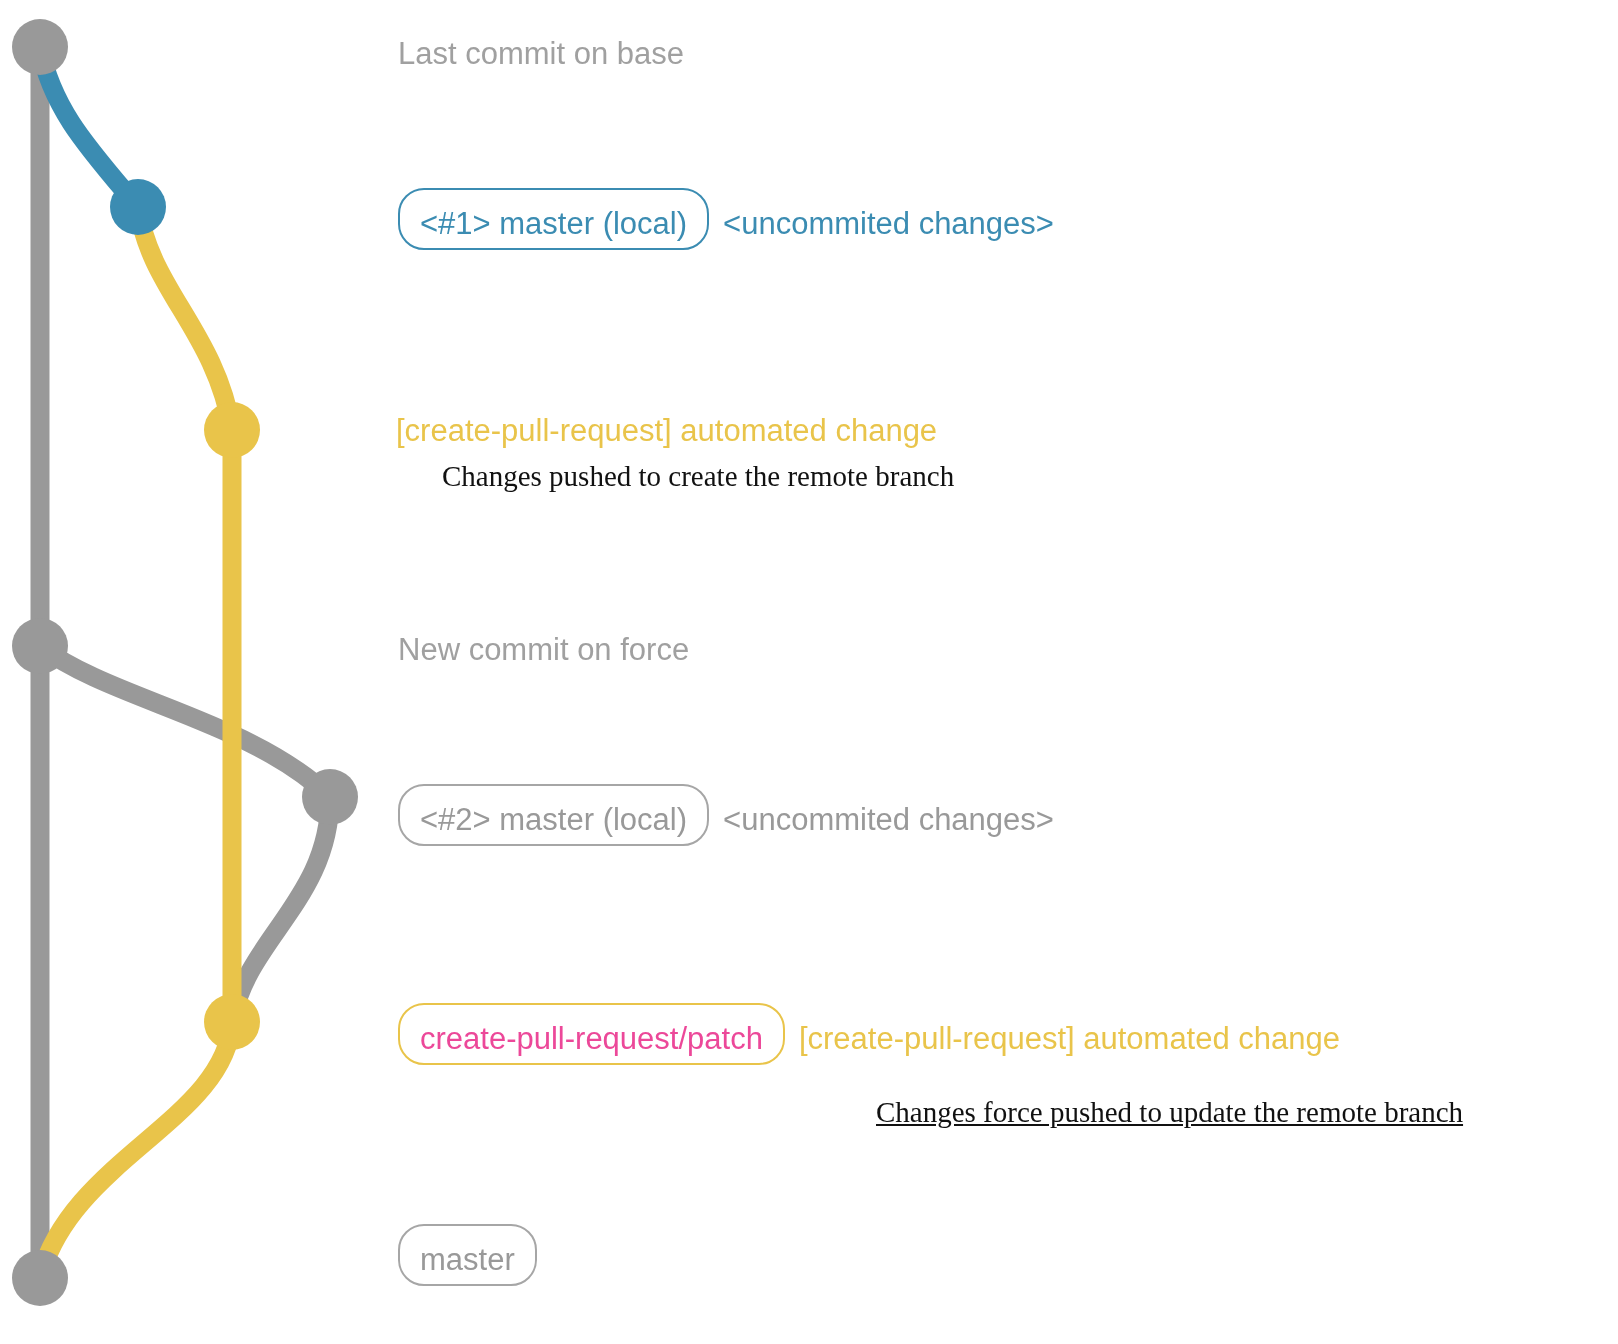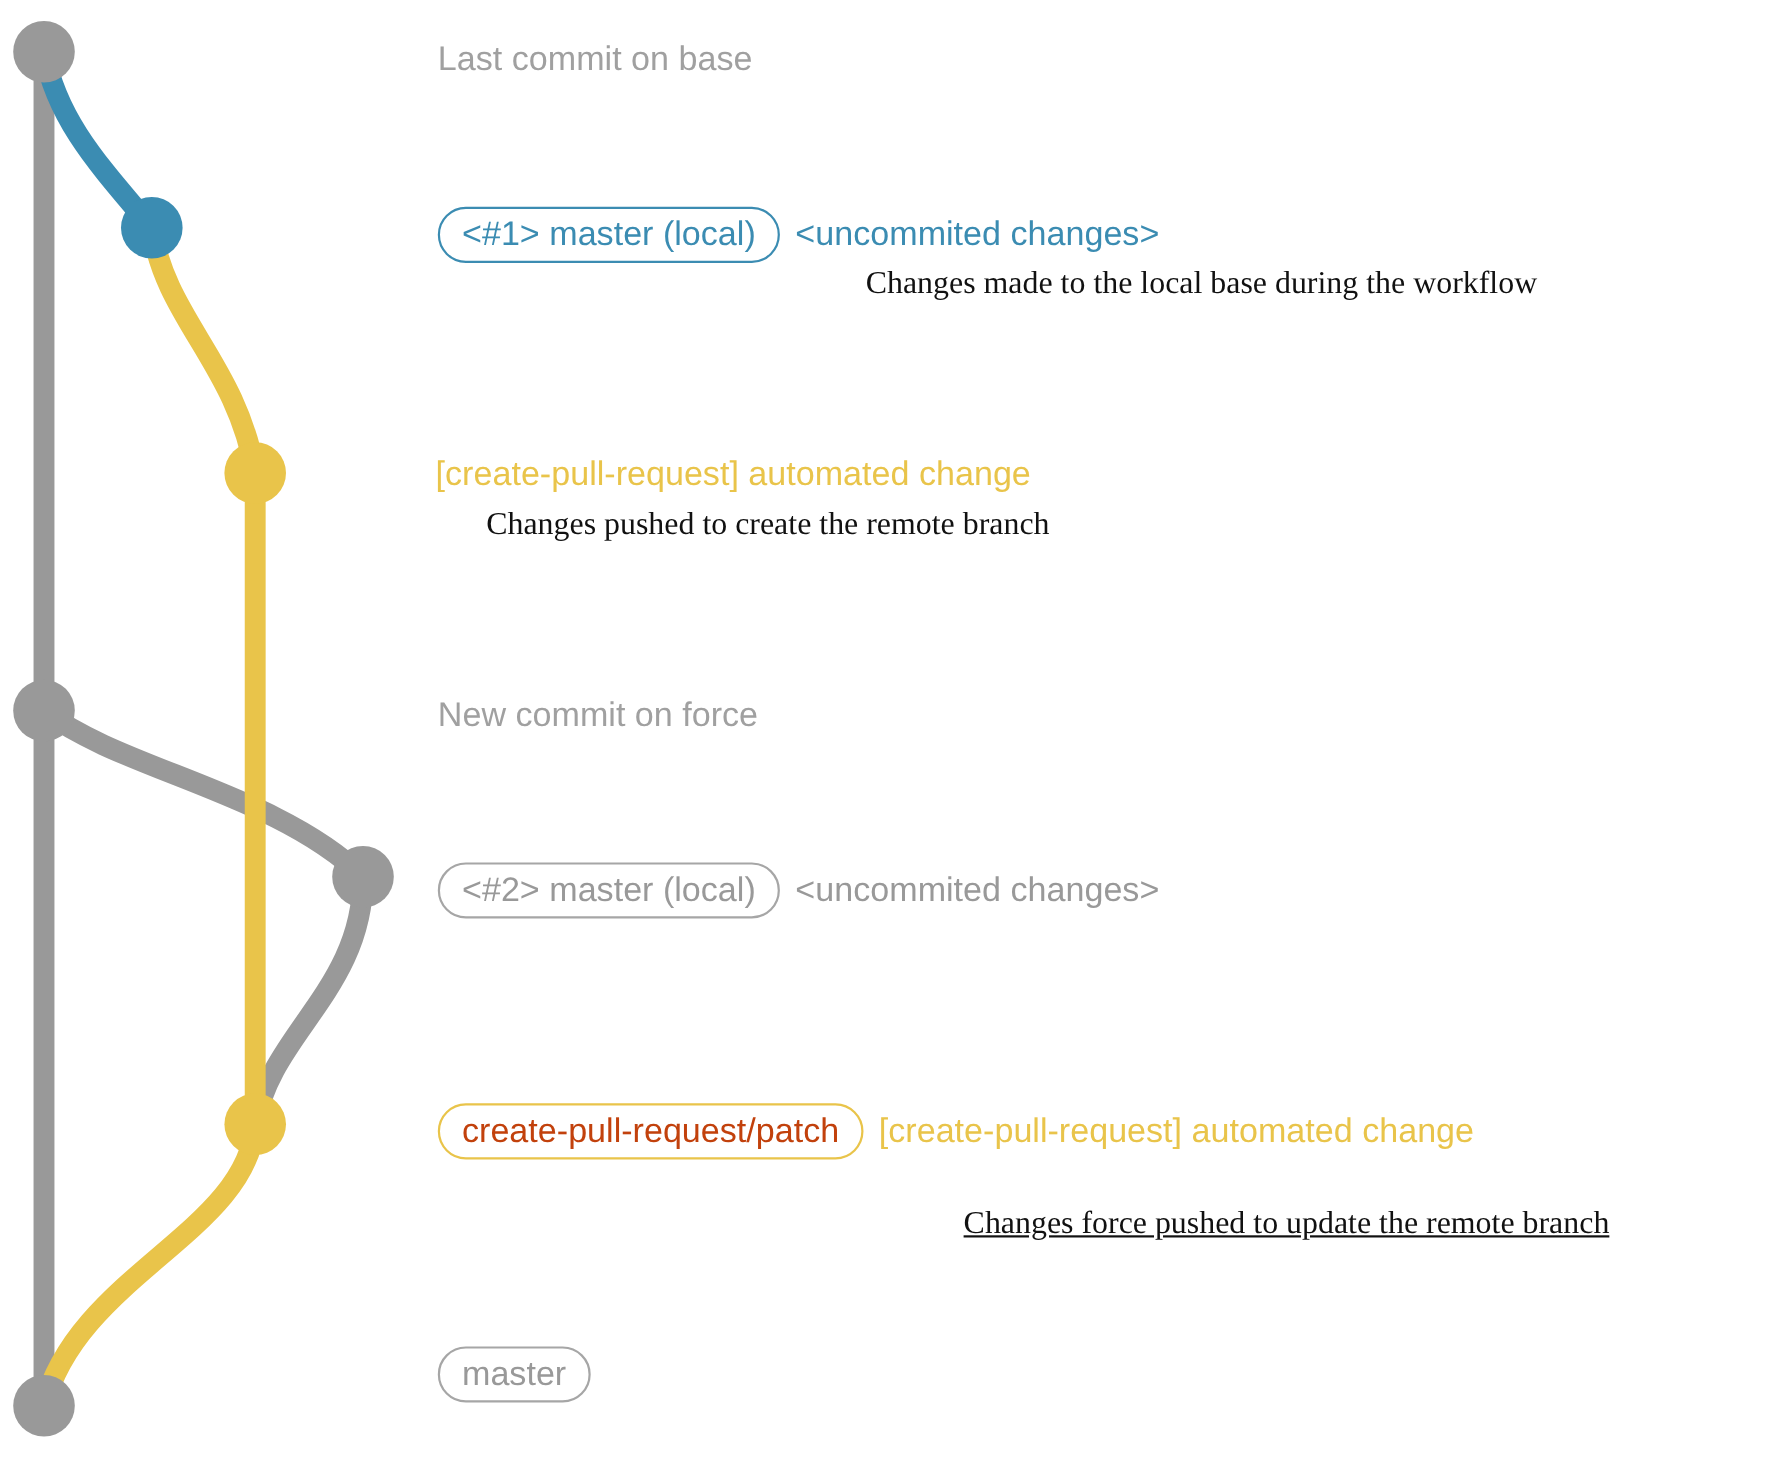--- a/index.html
+++ b/index.html
@@ -37,29 +37,29 @@
     display: flex;
     align-items: baseline;
   }
 
   .badge {
     display: inline-flex;
     align-items: center;
     justify-content: center;
     border: 2.5px solid #999999;
     border-radius: 26px;
-    padding: 7px 20px 9px 20px;
+    padding: 18px 20px 9px 20px;
     font-size: 31px;
     line-height: 1;
     color: #999999;
     white-space: nowrap;
     background: #ffffff;
   }
   .badge.blue { border-color: #3b8cb2; color: #3b8cb2; }
-  .badge.yellow { border-color: #e9c44a; color: #c2410c; }
+  .badge.yellow { border-color: #e9c44a; color: #ec4899; }
   .badge.gray { border-color: #a6a6a6; color: #999999; }
 
   .subject {
     font-size: 31px;
     line-height: 1;
     white-space: nowrap;
     color: #999999;
   }
   .subject.blue { color: #3b8cb2; }
   .subject.yellow { color: #e9c44a; }
@@ -114,21 +114,20 @@
 
 <div id="labels-layer">
 
   <div class="headline" style="left:398px; top:38px;">Last commit on base</div>
 
   <div class="row" style="left:398px; top:188px;">
     <span class="badge blue">&lt;#1&gt; master (local)</span>
     <span class="badge-gap"></span>
     <span class="subject blue">&lt;uncommited changes&gt;</span>
   </div>
-  <div class="desc" style="left:787px; top:243px;">Changes made to the local base during the workflow</div>
 
   <div class="headline" style="left:396px; top:415px; color:#e9c44a;">[create-pull-request] automated change</div>
   <div class="desc" style="left:398px; top:462px;margin-left:44px;">Changes pushed to create the remote branch</div>
 
   <div class="headline" style="left:398px; top:634px;">New commit on force</div>
 
   <div class="row" style="left:398px; top:784px;">
     <span class="badge gray">&lt;#2&gt; master (local)</span>
     <span class="badge-gap"></span>
     <span class="subject gray">&lt;uncommited changes&gt;</span>

